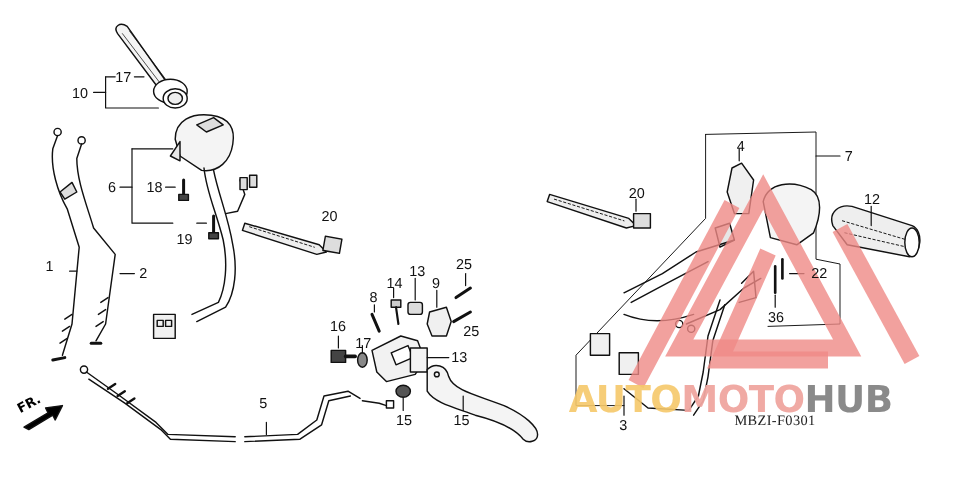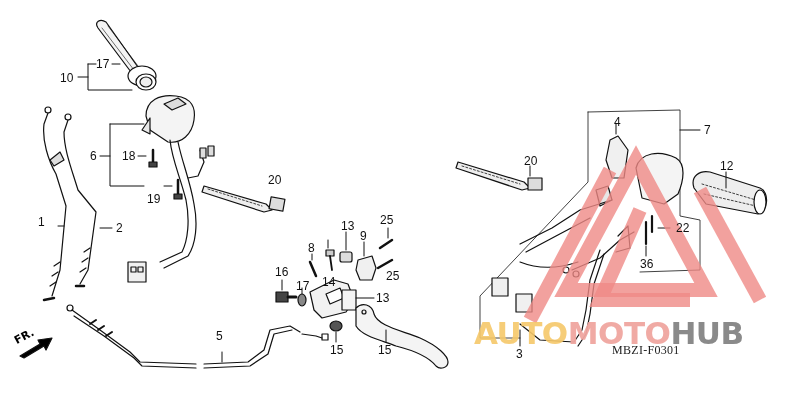--- a/index.html
+++ b/index.html
@@ -197,21 +197,21 @@
 <span class="lbl" style="left:90px;top:150px;">6</span>
 <span class="lbl" style="left:122px;top:150px;text-align:right;">18</span>
 <span class="lbl" style="left:147px;top:193px;">19</span>
 <span class="lbl" style="left:268px;top:174px;">20</span>
 <span class="lbl" style="left:38px;top:216px;">1</span>
 <span class="lbl" style="left:116px;top:222px;">2</span>
 <span class="lbl" style="left:216px;top:330px;">5</span>
 <span class="lbl" style="left:275px;top:266px;">16</span>
 <span class="lbl" style="left:296px;top:280px;">17</span>
 <span class="lbl" style="left:308px;top:242px;">8</span>
-<span class="lbl" style="left:322px;top:230px;margin-top:46px;">14</span>
+<span class="lbl" style="left:322px;top:230px;">14</span>
 <span class="lbl" style="left:341px;top:220px;">13</span>
 <span class="lbl" style="left:360px;top:230px;">9</span>
 <span class="lbl" style="left:380px;top:214px;">25</span>
 <span class="lbl" style="left:386px;top:270px;">25</span>
 <span class="lbl" style="left:376px;top:292px;">13</span>
 <span class="lbl" style="left:330px;top:344px;">15</span>
 <span class="lbl" style="left:378px;top:344px;">15</span>
 <span class="lbl" style="left:524px;top:155px;">20</span>
 <span class="lbl" style="left:614px;top:116px;">4</span>
 <span class="lbl" style="left:704px;top:124px;">7</span>

